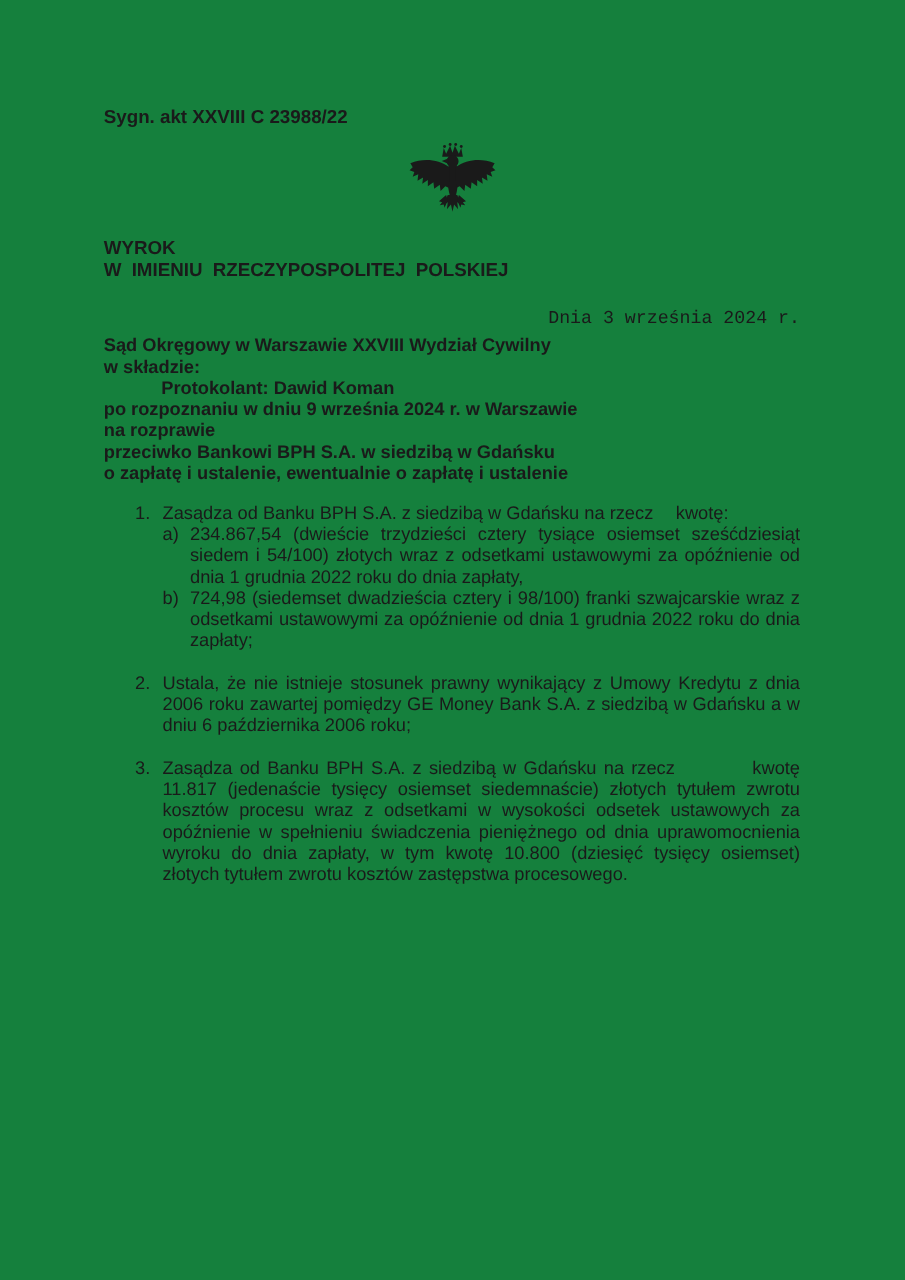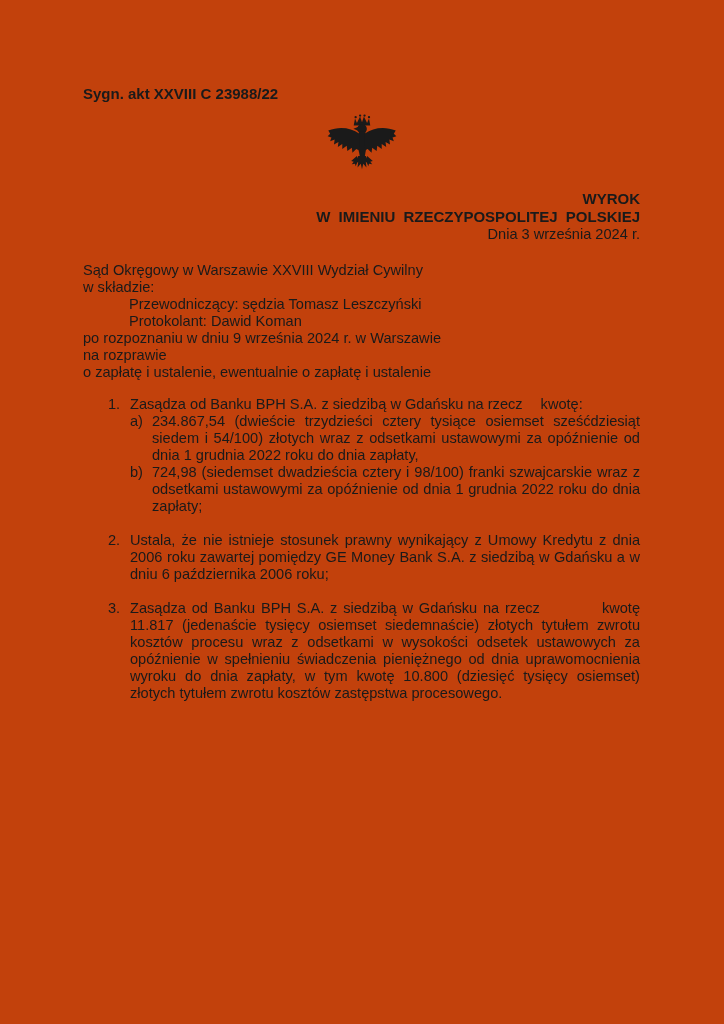--- a/index.html
+++ b/index.html
@@ -1,34 +1,34 @@
 <!DOCTYPE html>
 <html lang="pl"><head>
 <meta charset="utf-8">
 <style>
   html,body{margin:0;padding:0;background:#ffffff;}
   .page{
     position:relative;
     width:724px;height:1024px;
     box-sizing:border-box;
-    background:#c2410c;
+    background:#15803d;
     padding:85px 84px 0 83px;
     font-family:"Liberation Sans", sans-serif;
     font-size:14.6px;
     line-height:17px;
     color:#1a1a1a;
     overflow:hidden;
   }
   .sygn{font-weight:bold;font-size:15px;}
   .emblem-wrap{margin-top:12px;text-align:center;height:72px;}
   .emblem-wrap svg{height:70px;width:78px;}
-  .title{margin-top:4px;text-align:right;font-weight:bold;font-size:15px;line-height:18px;}
+  .title{margin-top:4px;text-align:left;font-weight:bold;font-size:15px;line-height:18px;}
   .title .t2{word-spacing:4px;}
-  .date-line{text-align:right;}
-  .court{margin-top:19px;}
+  .date-line{margin-top:21px;text-align:right;font-family:Liberation Mono, monospace;}
+  .court{margin-top:5px;font-weight:bold;}
   .court .indent{padding-left:46px;}
   .rulings{margin-top:15px;}
   .ruling{position:relative;padding-left:47px;margin-top:17px;text-align:justify;}
   .ruling:first-child{margin-top:0;}
   .rnum{position:absolute;left:25px;top:0;}
   .sub{position:relative;padding-left:22px;text-align:justify;}
   .smark{position:absolute;left:0;top:0;}
   .it{}
   .gap-sm{display:inline-block;width:18px;}
   .gap-lg{display:inline-block;width:62px;}
@@ -72,24 +72,24 @@
   <div class="title">
     <div class="t1">WYROK</div>
     <div class="t2">W IMIENIU RZECZYPOSPOLITEJ POLSKIEJ</div>
   </div>
 
   <div class="date-line">Dnia 3 września 2024 r.</div>
 
   <div class="court">
     <div>Sąd Okręgowy w Warszawie XXVIII Wydział Cywilny</div>
     <div>w składzie:</div>
-    <div class="indent">Przewodniczący: sędzia Tomasz Leszczyński</div>
     <div class="indent">Protokolant: Dawid Koman</div>
     <div>po rozpoznaniu w dniu 9 września 2024 r. w Warszawie</div>
     <div>na rozprawie</div>
+    <div>przeciwko Bankowi BPH S.A. w siedzibą w Gdańsku</div>
     <div>o zapłatę i ustalenie, ewentualnie o zapłatę i ustalenie</div>
   </div>
 
   <div class="rulings">
 
     <div class="ruling">
       <span class="rnum">1.</span>
       <div><span>Zasądza od Banku BPH S.A. z siedzibą w Gdańsku na rzecz</span><span class="gap-sm"></span><span>kwotę:</span></div>
       <div class="sub">
         <span class="smark">a)</span><span>234.867,54 </span><span class="it">(dwieście trzydzieści cztery tysiące osiemset sześćdziesiąt siedem i 54/100)</span><span> złotych wraz z odsetkami ustawowymi za opóźnienie od dnia 1 grudnia 2022 roku do dnia zapłaty,</span>

